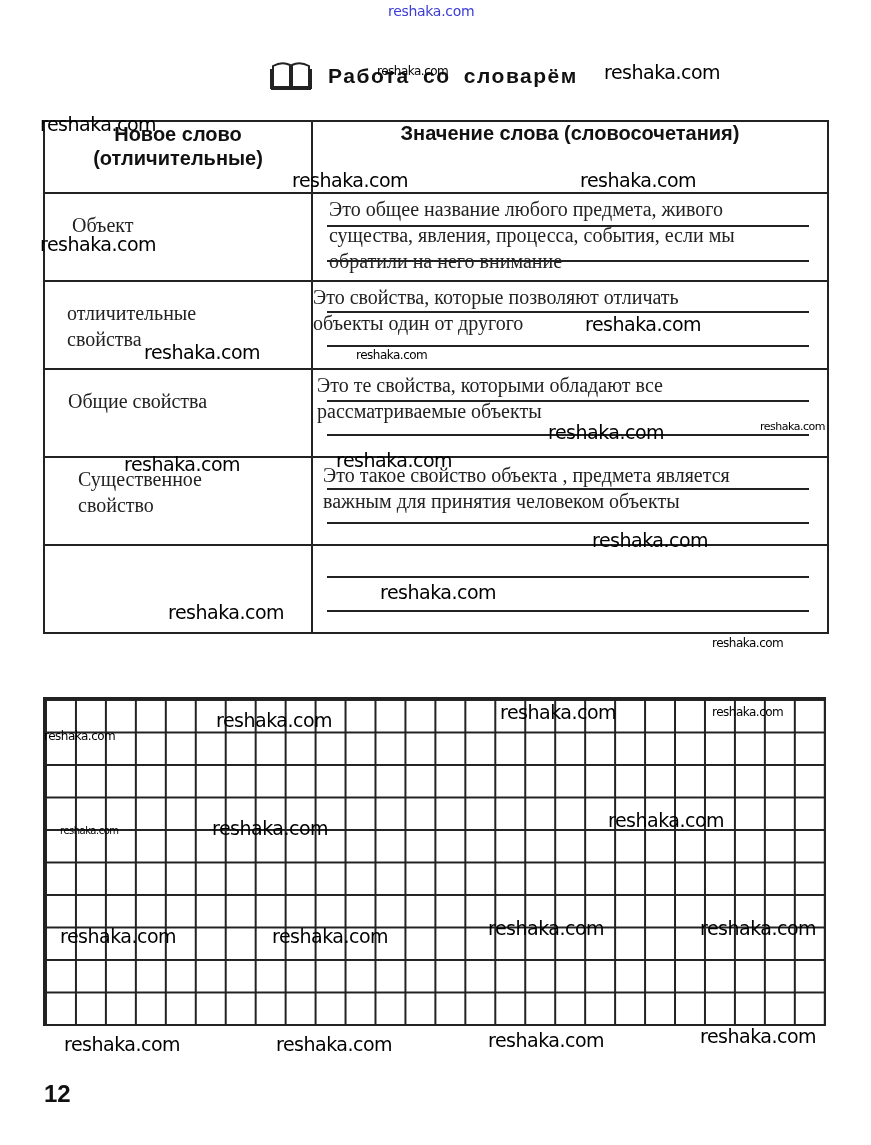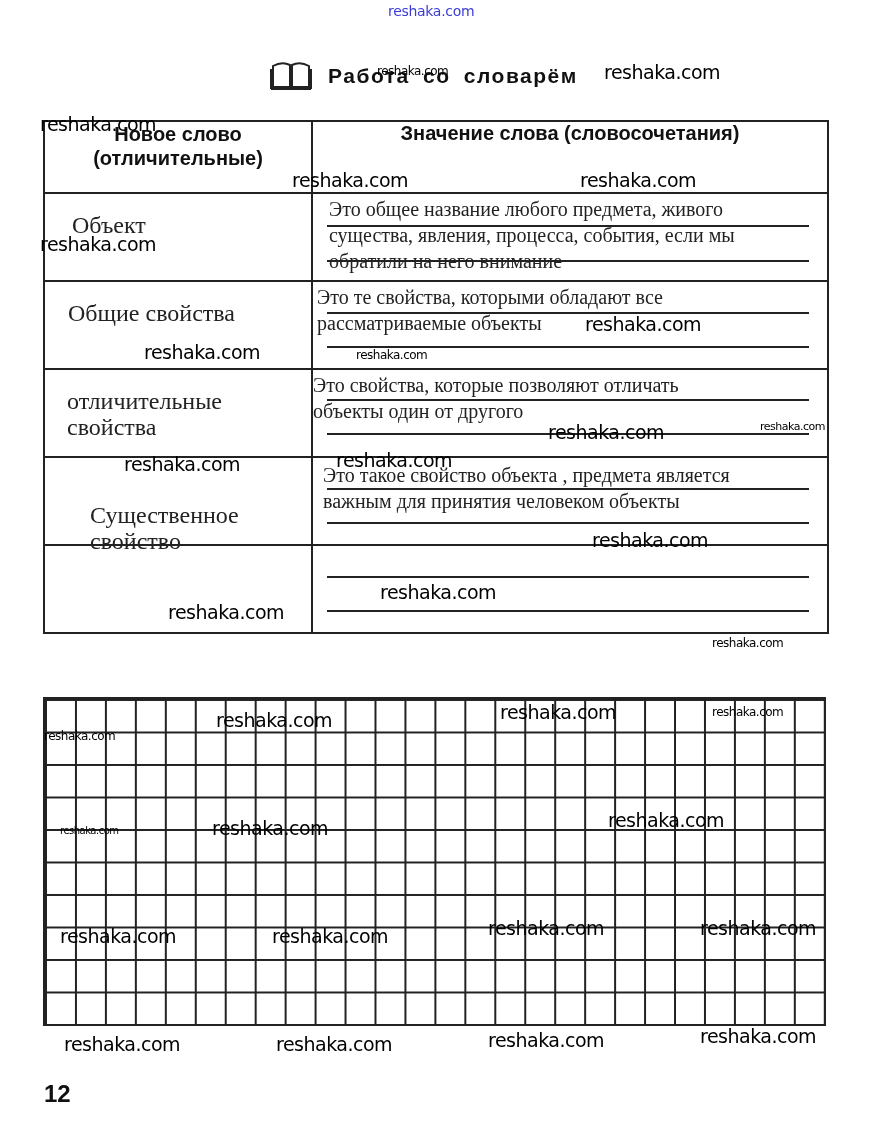--- a/index.html
+++ b/index.html
@@ -15,21 +15,21 @@
   .title { font-family: "Liberation Sans", sans-serif; font-weight: bold; font-size: 21px; letter-spacing: 1.5px; word-spacing: 6px; }
 
   table.dict { position: absolute; left: 43px; top: 120px; width: 784px; border-collapse: collapse; table-layout: fixed; }
   table.dict td, table.dict th { border: 2px solid #222; vertical-align: top; padding: 0; }
   col.c1 { width: 268px; }
   col.c2 { width: 516px; }
   th { font-family: "Liberation Sans", sans-serif; font-weight: bold; font-size: 20px; height: 70px; }
   th.h1 { text-align: center; vertical-align: middle; line-height: 24px; margin-top: 43px; }
   th.h2 { text-align: center; vertical-align: middle; padding-top: 6px; border-radius: 6px; }
   td { height: 86px; position: relative; }
-  .word { font-family: "Liberation Serif", serif; font-size: 24px; color: #222; line-height: 26px; position: absolute; }
+  .word { font-family: "Liberation Serif", serif; font-size: 20px; color: #222; line-height: 26px; position: absolute; }
   .meaning { font-family: "Liberation Serif", serif; font-size: 20px; color: #222; line-height: 26px; position: absolute; left: 0; top: 2px; right: 10px; }
   .rule { position: absolute; left: 14px; right: 18px; height: 0; border-top: 2px solid #222; }
 
   .grid { position: absolute; left: 43px; top: 697px; width: 783px; height: 329px;
     border: 2px solid #222; box-sizing: border-box;
     background-image:
       linear-gradient(to right, #222 1.5px, transparent 1.5px),
       linear-gradient(to bottom, #222 2px, transparent 2px);
     background-size: 30.1px 100%, 100% 32.9px;
   }
@@ -72,50 +72,50 @@
         <div>Это общее название любого предмета, живого</div>
         <div>существа, явления, процесса, события, если мы</div>
         <div>обратили на него внимание</div>
       </div>
       <div class="rule" style="top:31px"></div>
       <div class="rule" style="top:66px"></div>
     </td>
   </tr>
   <tr>
     <td>
-      <div class="word" style="left:23px;top:18px;">Общие свойства</div>
-    </td>
-    <td>
-      <div class="meaning" style="left:4px;">
-        <div>Это те свойства, которыми обладают все</div>
-        <div>рассматриваемые объекты</div>
-      </div>
-      <div class="rule" style="top:30px"></div>
-      <div class="rule" style="top:64px"></div>
-    </td>
-  </tr>
-  <tr>
-    <td>
       <div class="word" style="left:22px;top:18px;">
         <div>отличительные</div>
         <div>свойства</div>
       </div>
     </td>
     <td>
       <div class="meaning" style="left:0;">
         <div>Это свойства, которые позволяют отличать</div>
         <div>объекты один от другого</div>
       </div>
       <div class="rule" style="top:29px"></div>
       <div class="rule" style="top:63px"></div>
     </td>
   </tr>
   <tr>
     <td>
-      <div class="word" style="left:45px;top:8px;margin-top:36px;">
+      <div class="word" style="left:23px;top:18px;">Общие свойства</div>
+    </td>
+    <td>
+      <div class="meaning" style="left:4px;">
+        <div>Это те свойства, которыми обладают все</div>
+        <div>рассматриваемые объекты</div>
+      </div>
+      <div class="rule" style="top:30px"></div>
+      <div class="rule" style="top:64px"></div>
+    </td>
+  </tr>
+  <tr>
+    <td>
+      <div class="word" style="left:33px;top:8px;">
         <div>Существенное</div>
         <div>свойство</div>
       </div>
     </td>
     <td>
       <div class="meaning" style="left:10px;top:4px;">
         <div>Это такое свойство объекта , предмета является</div>
         <div>важным для принятия человеком объекты</div>
       </div>
       <div class="rule" style="top:30px"></div>

